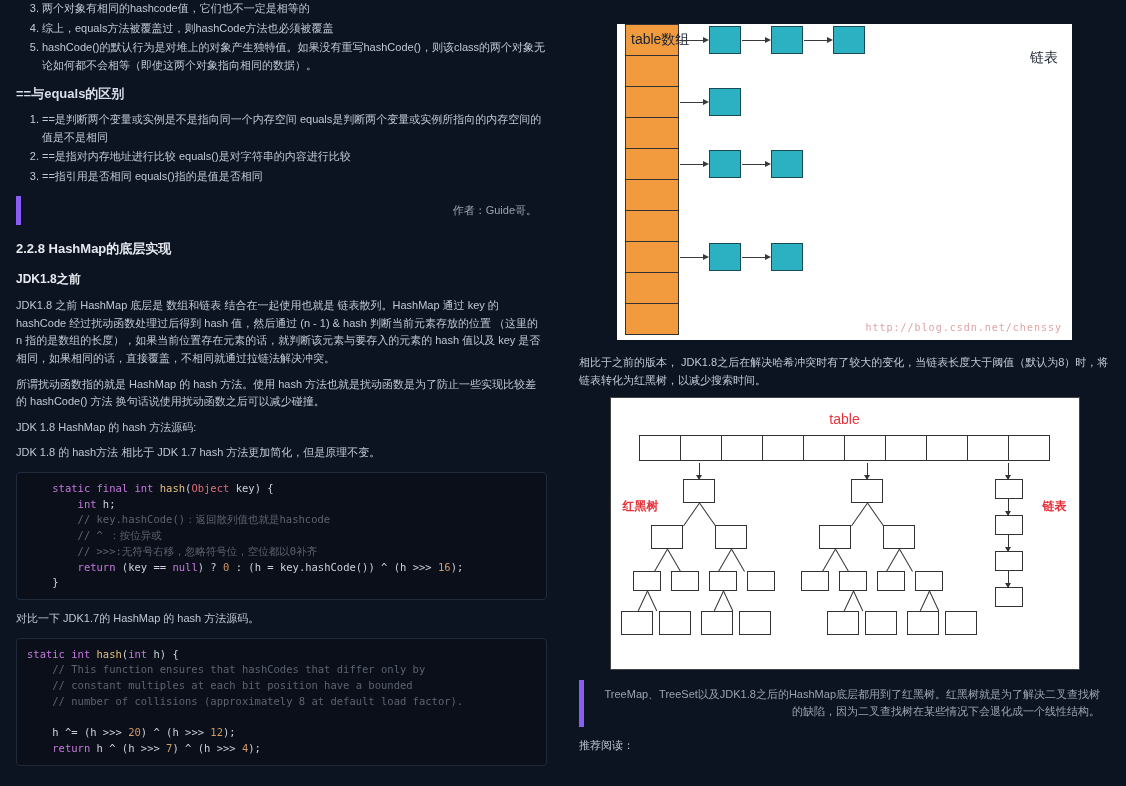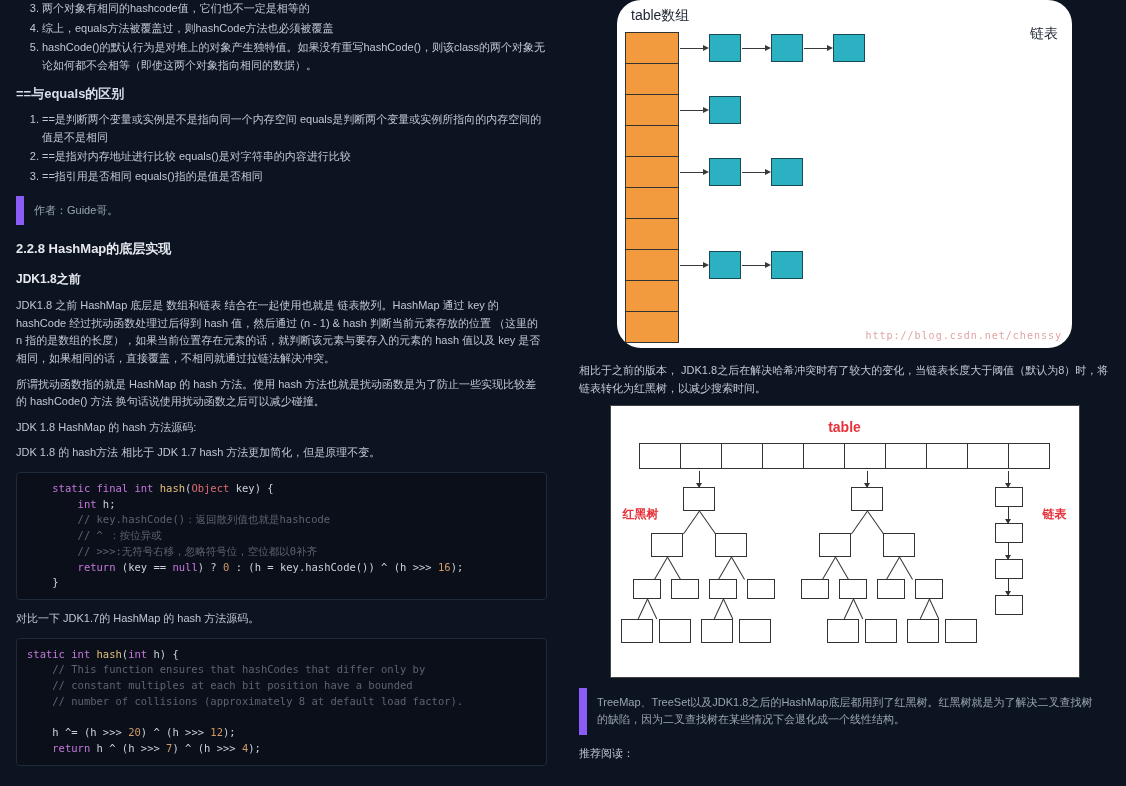--- a/index.html
+++ b/index.html
@@ -36,24 +36,25 @@
     margin: 14px 0 8px 0;
   }
   .h4 {
     color: #e6e9ef;
     font-weight: 700;
     font-size: 12px;
     margin: 10px 0 8px 0;
   }
   p { margin-bottom: 8px; }
   .quote {
-    border-left: 8px solid #8b5cf6;
+    border-left: 5px solid #8b5cf6;
     padding: 6px 10px;
     margin: 10px 0;
     color: #9aa3b2;
+    text-align: right;
   }
   .quote a { color: #5f9dd6; text-decoration: none; }
   .codeblock {
     background: #0a0f1a;
     border: 1px solid #1f2a3a;
     border-radius: 4px;
     padding: 8px 10px;
     margin: 10px 0;
     font-family: "Consolas", "Menlo", monospace;
     font-size: 10.5px;
@@ -66,23 +67,22 @@
   .num { color: #d19a66; }      
   .cmt { color: #5c6370; }
   .cls { color: #e06c75; }      
 
   
   .diagram1 {
     background: #ffffff;
     width: 455px;
     margin: 0 auto 14px auto;
     position: relative;
-    padding: 8px 8px 6px 8px;
+    padding: 0 8px 6px 8px;
     color: #000;
-    border-radius: 24px;
   }
   .d1-title {
     position: absolute;
     left: 14px;
     top: 4px;
     font-size: 14px;
     color: #1c2330;
   }
   .d1-lianbiao {
     position: absolute;
@@ -159,21 +159,21 @@
     border: 1px solid #444;
     width: 470px;
     margin: 8px auto 10px auto;
     padding: 10px 8px 12px 8px;
     color: #000;
     position: relative;
   }
   .d2-title {
     text-align: center;
     color: #e6323a;
-    font-weight: 700;
+    font-weight: 400;
     font-size: 14px;
     margin-bottom: 4px;
   }
   .d2-table {
     display: flex;
     justify-content: center;
     margin-bottom: 6px;
   }
   .d2-cell {
     width: 42px;

